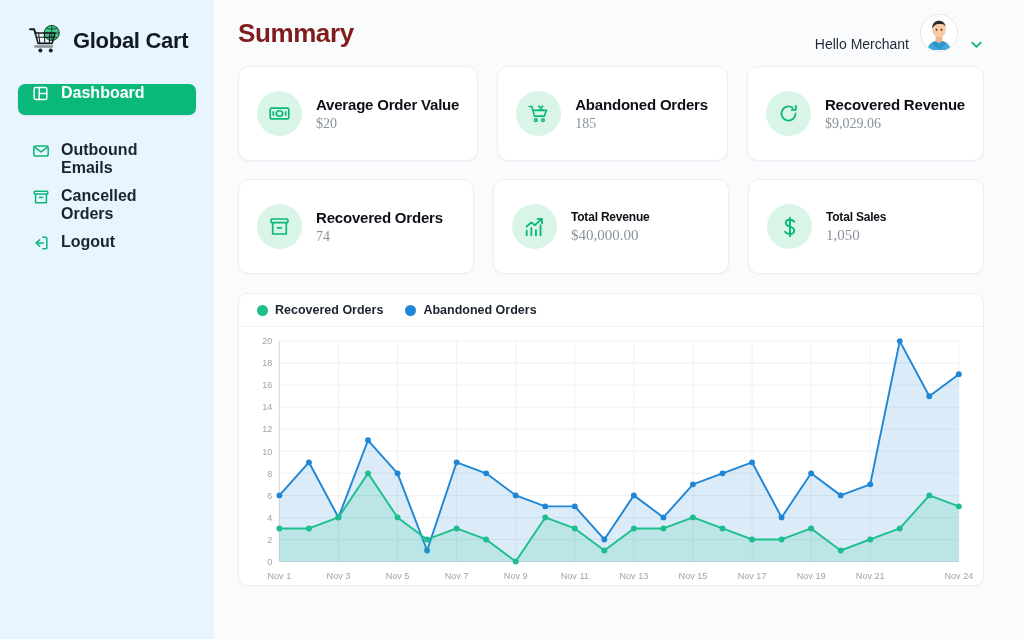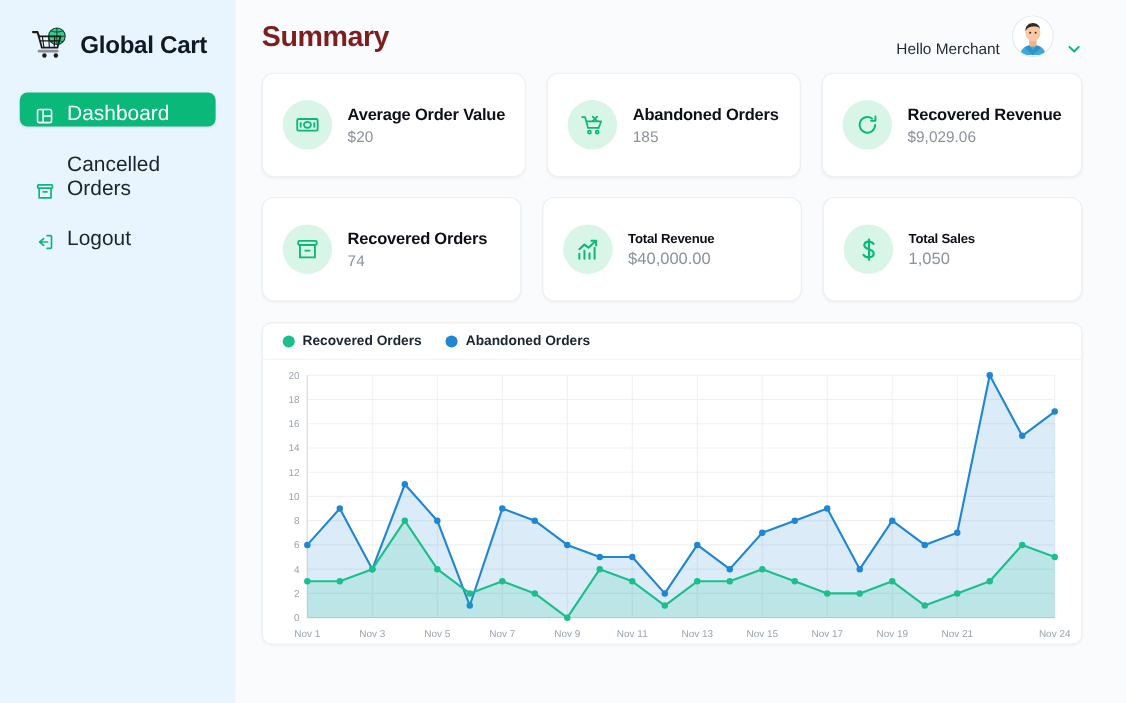--- a/index.html
+++ b/index.html
@@ -18,23 +18,23 @@
     background: #e8f4fe;
     padding: 18px 16px 0 16px;
     position: relative;
   }
   .brand { display: flex; align-items: center; gap: 7px; margin: 6px 0 26px 12px; }
   .brand-mark { width: 38px; height: 34px; position: relative; flex: 0 0 38px; }
   .brand-name { font-size: 22px; font-weight: 700; letter-spacing: -0.3px; color: #111827; }
 
   .nav { display: flex; flex-direction: column; gap: 4px; padding: 0 2px; }
   .nav-item {
-    display: flex; align-items: flex-end; gap: 11px;
+    display: flex; align-items: flex-start; gap: 11px;
     height: 31px; padding: 0 13px; border-radius: 7px;
-    font-size: 19px; font-weight: 400; color: #1b2430;
+    font-size: 16px; font-weight: 700; color: #1b2430;
     cursor: pointer; user-select: none;
   }
   .nav-item .nic { width: 19px; height: 19px; display: flex; align-items: center; justify-content: center; flex: 0 0 19px; }
   .nav-item.active { background: #0ab87a; color: #ffffff; box-shadow: 0 1px 2px rgba(0,0,0,.08); }
   .nav-spacer { height: 7px; }
 
   
   .main { flex: 1 1 auto; height: 639px; background: #fafbfc; display: flex; flex-direction: column; }
   .topbar {
     height: 66px; flex: 0 0 66px;
@@ -64,21 +64,21 @@
     box-shadow: 0 1px 2px rgba(16,24,40,.04);
   }
   .card-icon {
     width: 45px; height: 45px; border-radius: 50%; background: #d9f5e7;
     display: flex; align-items: center; justify-content: center; flex: 0 0 45px;
     color: #0ab87a;
   }
   .card-text { display: flex; flex-direction: column; gap: 3px; min-width: 0; }
   .card-label { font-size: 15px; font-weight: 700; color: #0d1117; letter-spacing: -0.2px; white-space: nowrap; }
   .card-label.lg { font-size: 12px; }
-  .card-value { font-size: 14px; color: #8a929c; }
+  .card-value { font-size: 14px; color: #8a929c; font-family: Liberation Serif, serif; }
   .card-value.lg { font-size: 15px; }
 
   
   .chart-panel {
     margin-top: 19px;
     background: #ffffff; border: 1px solid #eceff3; border-radius: 9px;
     height: 293px; display: flex; flex-direction: column;
     box-shadow: 0 1px 2px rgba(16,24,40,.03);
   }
   .legend {
@@ -128,20 +128,29 @@
           </svg>
         </span>
         <span>Dashboard</span>
       </div>
 
       <div class="nav-spacer"></div>
 
 
       <div class="nav-spacer"></div>
 
+      <div class="nav-item">
+        <span class="nic">
+          <svg viewBox="0 0 20 20" width="18" height="18" fill="none" stroke="#0ab87a" stroke-width="1.7" stroke-linejoin="round">
+            <rect x="2" y="4.5" width="16" height="11" rx="2"></rect>
+            <path d="M2.8 5.8L10 11l7.2-5.2"></path>
+          </svg>
+        </span>
+        <span>Outbound Emails</span>
+      </div>
 
       <div class="nav-spacer"></div>
 
       <div class="nav-item">
         <span class="nic">
           <svg viewBox="0 0 20 20" width="18" height="18" fill="none" stroke="#0ab87a" stroke-width="1.7" stroke-linejoin="round">
             <rect x="2.5" y="3.5" width="15" height="3.2" rx="1"></rect>
             <path d="M4 6.7v9.8h12V6.7"></path>
             <path d="M7.5 10.5h5"></path>
           </svg>

